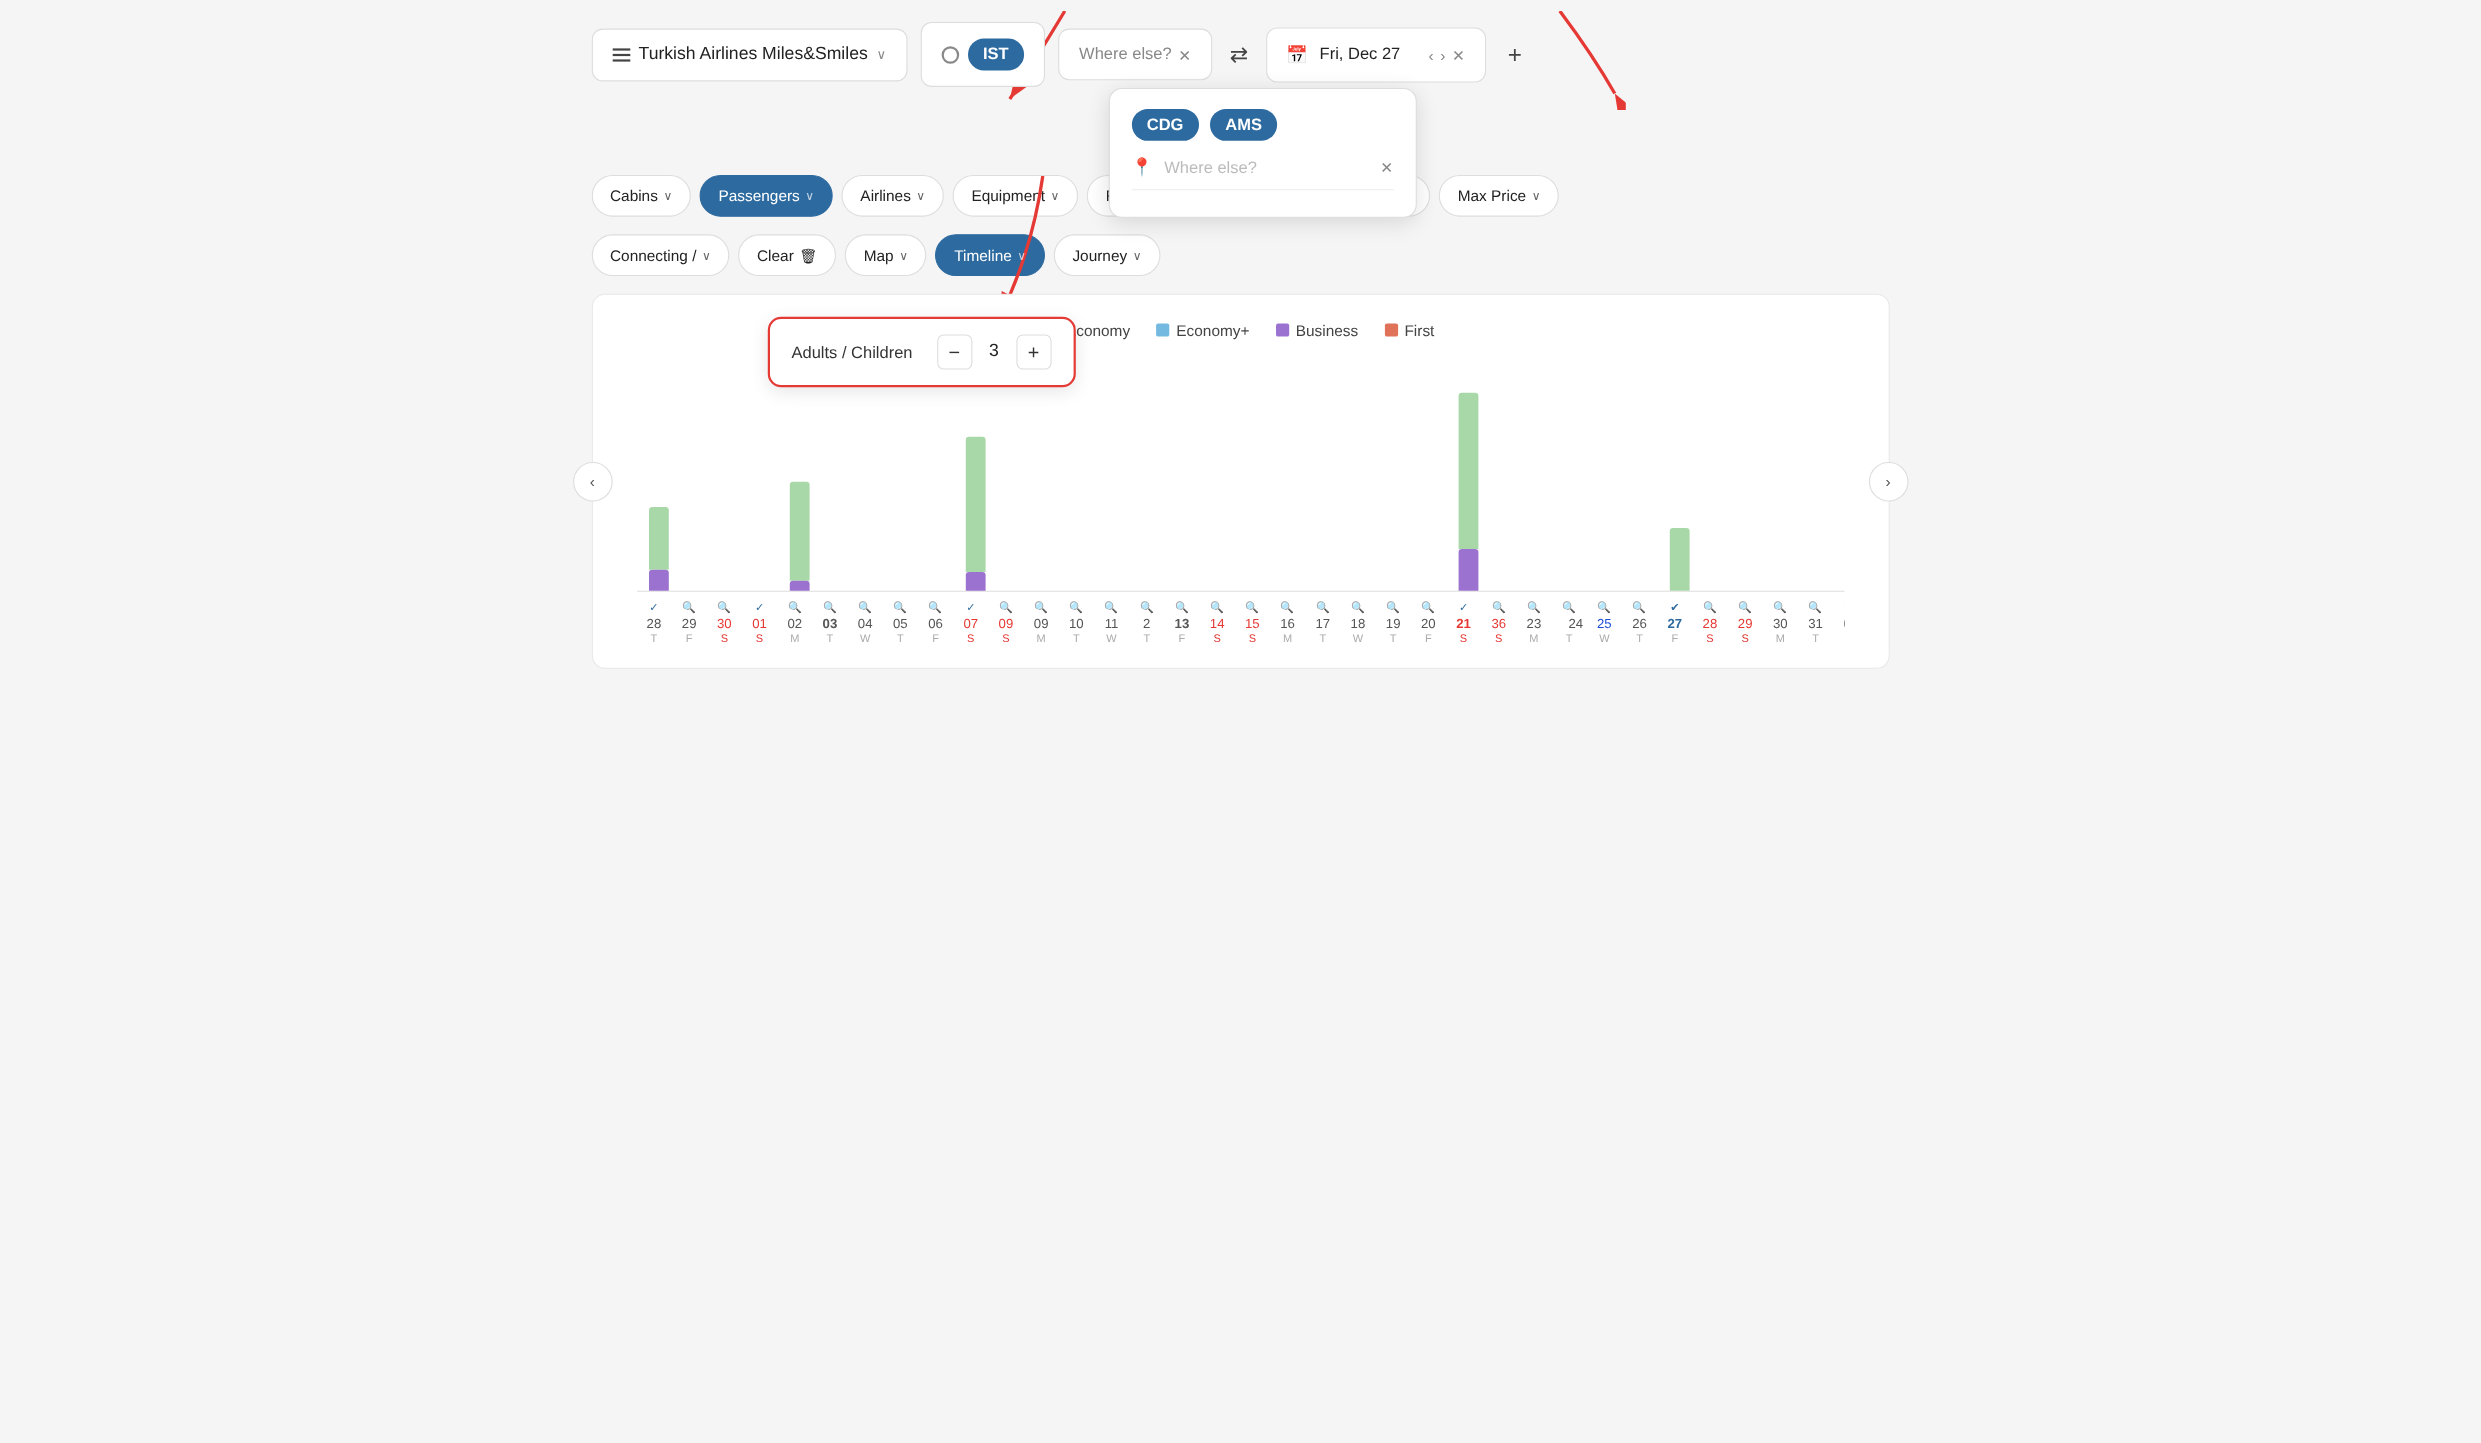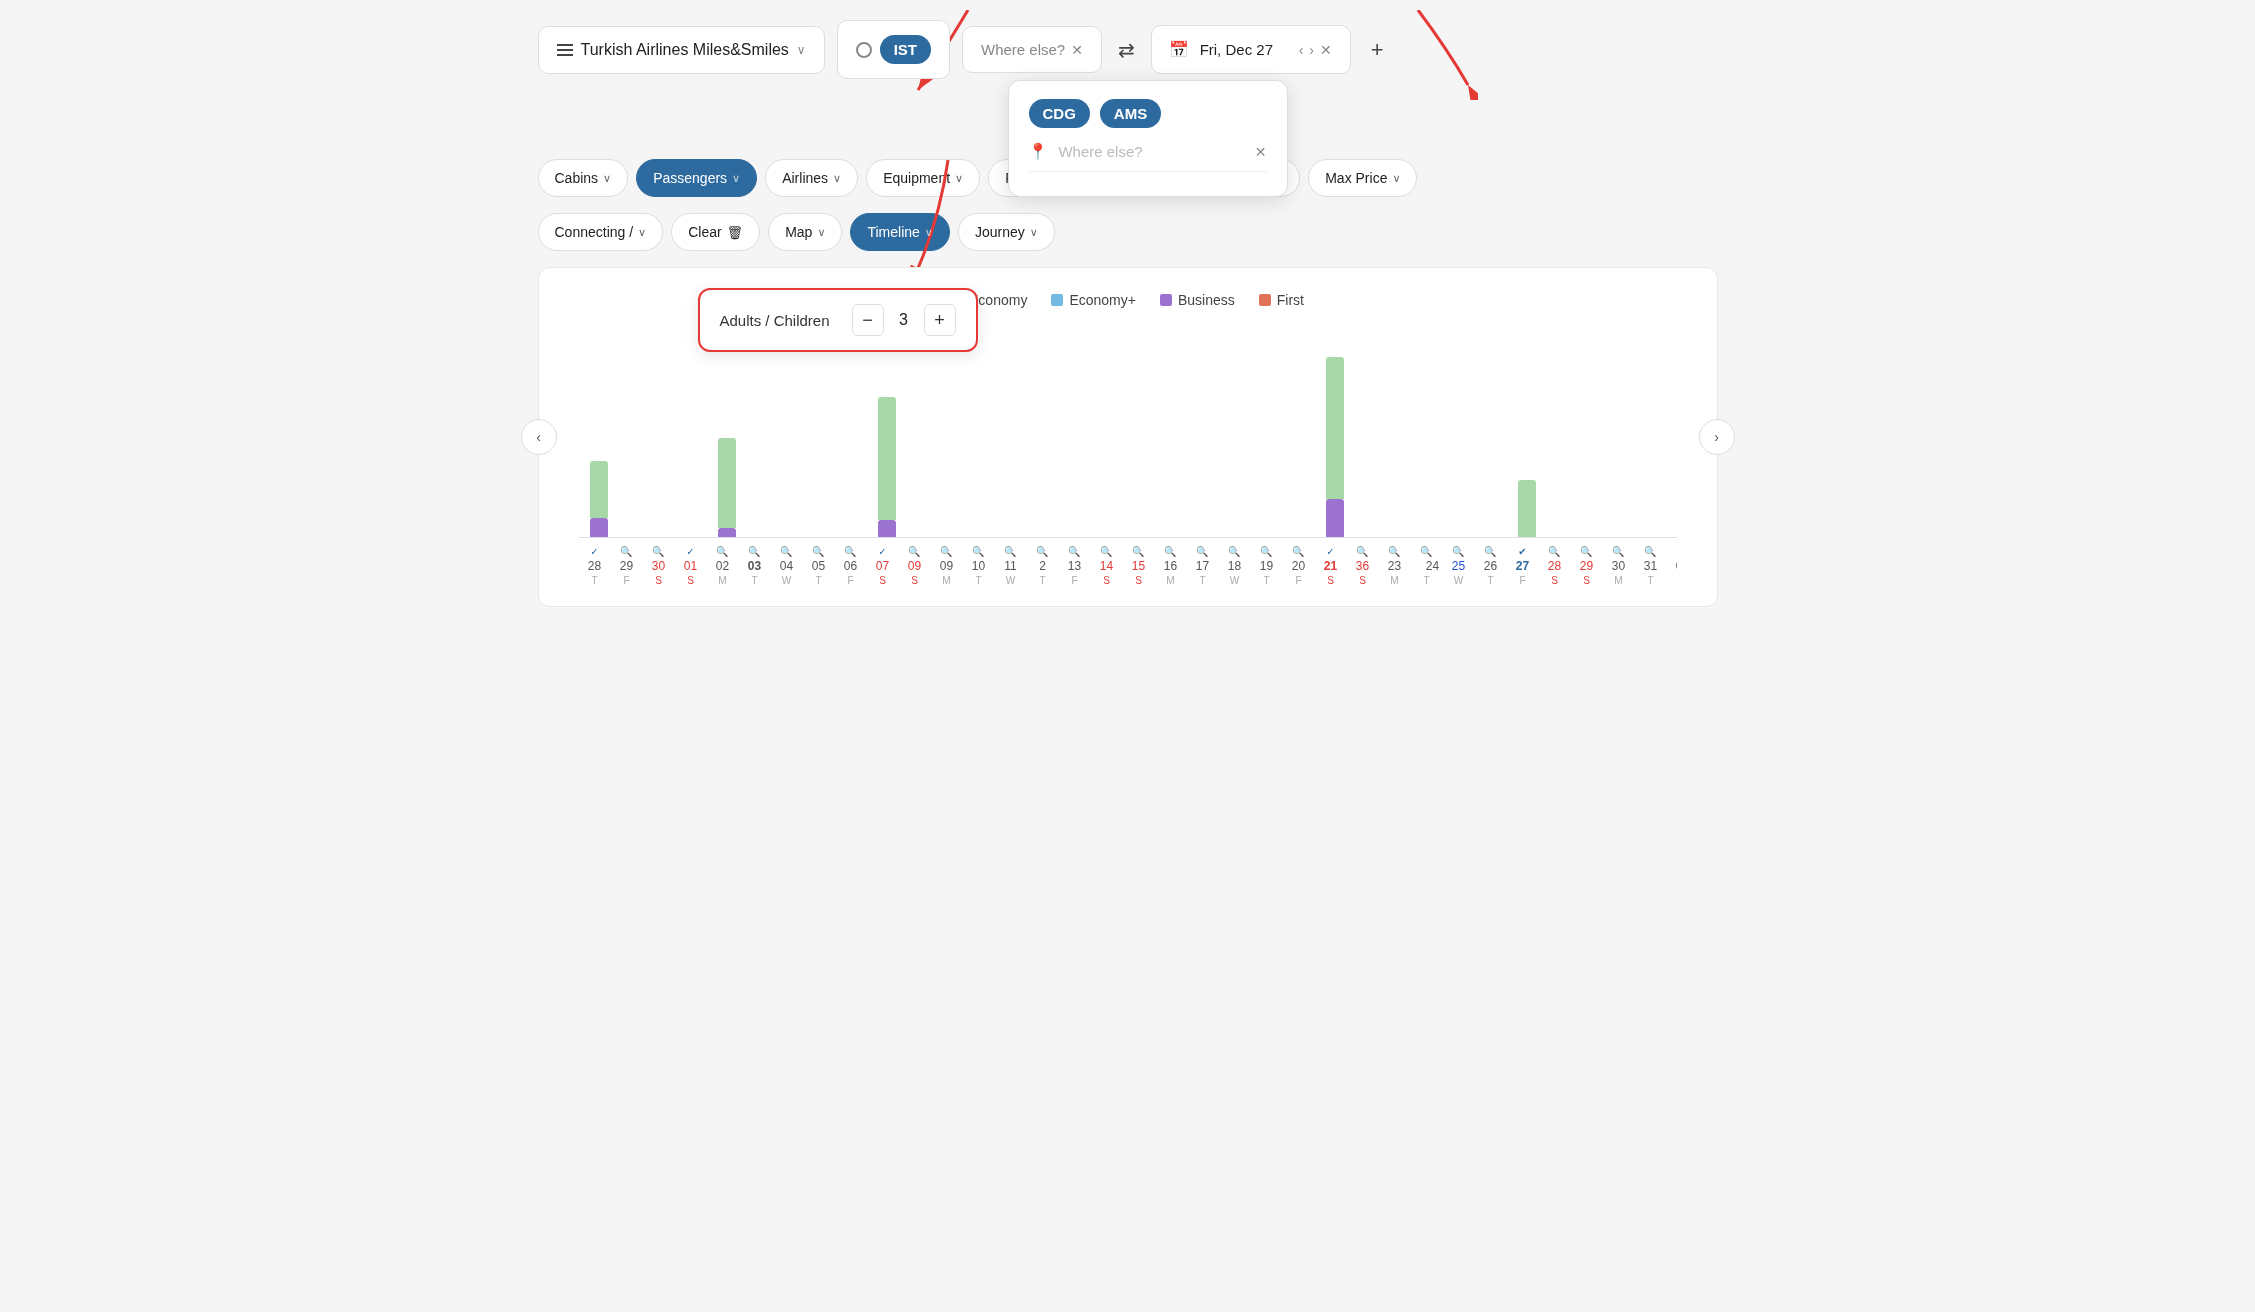--- a/index.html
+++ b/index.html
@@ -801,21 +801,21 @@
             <div style="font-size: 12px; font-weight: 500; color: rgb(85, 85, 85);">11</div>
             <div style="font-size: 10px; color: rgb(170, 170, 170);">W</div>
           </div>
           <div class="date-cell">
             <div class="date-icon-row" style="font-size: 10px; color: rgb(170, 170, 170);">🔍</div>
             <div style="font-size: 12px; font-weight: 500; color: rgb(85, 85, 85);">2</div>
             <div style="font-size: 10px; color: rgb(170, 170, 170);">T</div>
           </div>
           <div class="date-cell">
             <div class="date-icon-row" style="font-size: 10px; color: rgb(170, 170, 170);">🔍</div>
-            <div style="font-size: 12px; font-weight: 400; color: rgb(85, 85, 85);">13</div>
+            <div style="font-size: 12px; font-weight: 700; color: rgb(85, 85, 85);">13</div>
             <div style="font-size: 10px; color: rgb(170, 170, 170);">F</div>
           </div>
           <div class="date-cell">
             <div class="date-icon-row" style="font-size: 10px; color: rgb(170, 170, 170);">🔍</div>
             <div style="font-size: 12px; font-weight: 500; color: rgb(229, 57, 53);">14</div>
             <div style="font-size: 10px; color: rgb(229, 57, 53);">S</div>
           </div>
           <div class="date-cell">
             <div class="date-icon-row" style="font-size: 10px; color: rgb(170, 170, 170);">🔍</div>
             <div style="font-size: 12px; font-weight: 500; color: rgb(229, 57, 53);">15</div>

